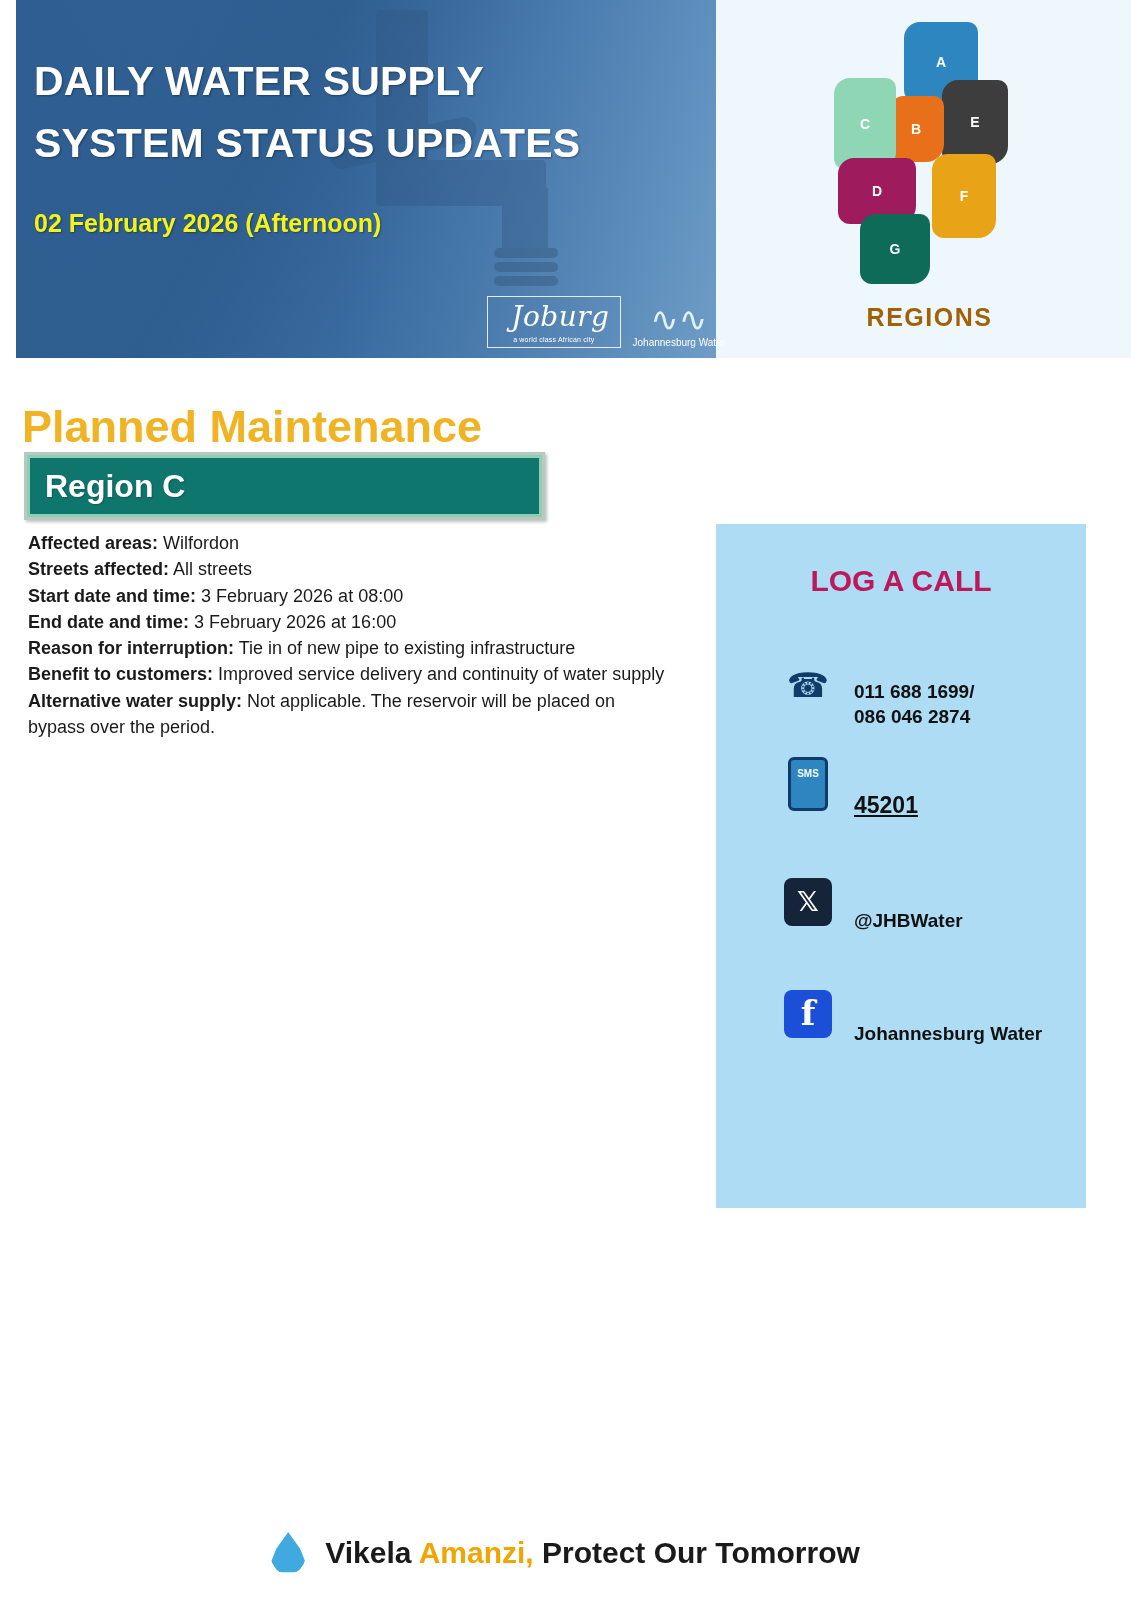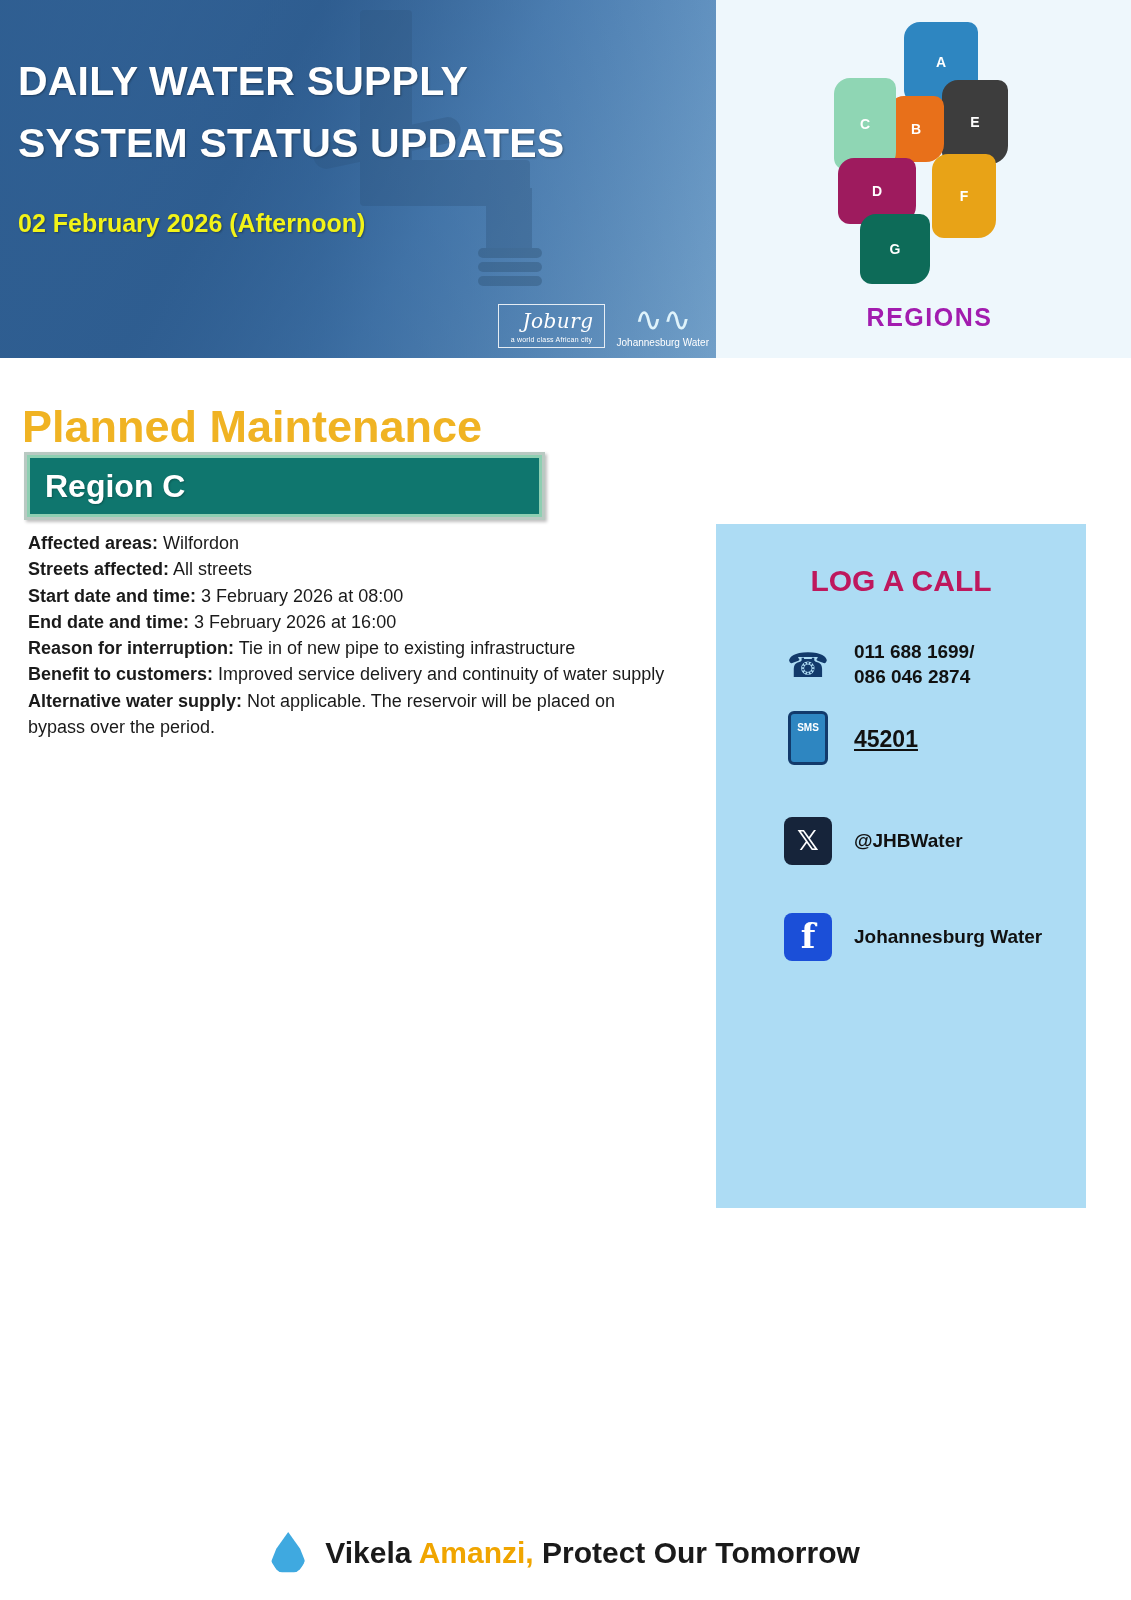--- a/index.html
+++ b/index.html
@@ -16,21 +16,21 @@
   }
 
   
   .header {
     position: absolute;
     left: 0; top: 0;
     width: 1131px; height: 358px;
   }
   .header-left {
     position: absolute;
-    left: 0; top: 0;
+    left: 16px; top: 0;
     width: 717px; height: 358px;
     background: linear-gradient(120deg, #3a6ea5 0%, #2f5d90 35%, #4a7fb5 60%, #6f9fc8 100%);
     overflow: hidden;
   }
   
   .faucet {
     position: absolute;
     left: 250px; top: 10px;
     width: 330px; height: 330px;
     opacity: 0.45;
@@ -90,21 +90,21 @@
     z-index: 4;
   }
   .joburg-logo {
     border: 1.5px solid rgba(255,255,255,0.85);
     padding: 6px 10px 4px 10px;
     text-align: center;
     color: #ffffff;
   }
   .joburg-logo .jb-main {
     font-family: "DejaVu Serif", serif;
-    font-size: 20px;
+    font-size: 28px;
     font-style: italic;
     letter-spacing: 0.5px;
     line-height: 1;
     margin-left: 13px;
   }
   .joburg-logo .jb-sub {
     font-size: 7px;
     margin-top: 5px;
     letter-spacing: 0.2px;
   }
@@ -140,21 +140,21 @@
   .rg-e { left: 130px; top: 62px; width: 66px; height: 84px;  background: #3d3d3d; }
   .rg-b { left: 76px; top: 78px;  width: 56px; height: 66px;  background: #e8701a; }
   .rg-c { left: 22px; top: 60px;  width: 62px; height: 92px;  background: #8fd6b4; }
   .rg-f { left: 120px; top: 136px; width: 64px; height: 84px; background: #e8a317; }
   .rg-d { left: 26px; top: 140px; width: 78px; height: 66px;  background: #9e1b5e; }
   .rg-g { left: 48px; top: 196px; width: 70px; height: 70px;  background: #0d6b58; }
   .regions-label {
     position: absolute;
     left: 0; right: 0; bottom: 26px;
     text-align: center;
-    color: #a21caf;
+    color: #a16207;
     font-size: 25px;
     font-weight: bold;
     letter-spacing: 1.5px;
     padding-left: 12px;
   }
 
   
   .section-title {
     position: absolute;
     left: 22px; top: 365px;
@@ -219,20 +219,21 @@
     width: 60px;
     min-width: 60px;
     text-align: center;
   }
   .contact-text {
     margin-left: 16px;
     font-size: 19px;
     font-weight: bold;
     color: #111111;
     line-height: 1.3;
+    margin-top: 40px;
   }
   .contact-text.link {
     color: #1b4fd8;
     text-decoration: underline;
   }
   .icon-phone {
     font-size: 34px;
     color: #123a6b;
   }
   .icon-sms {

